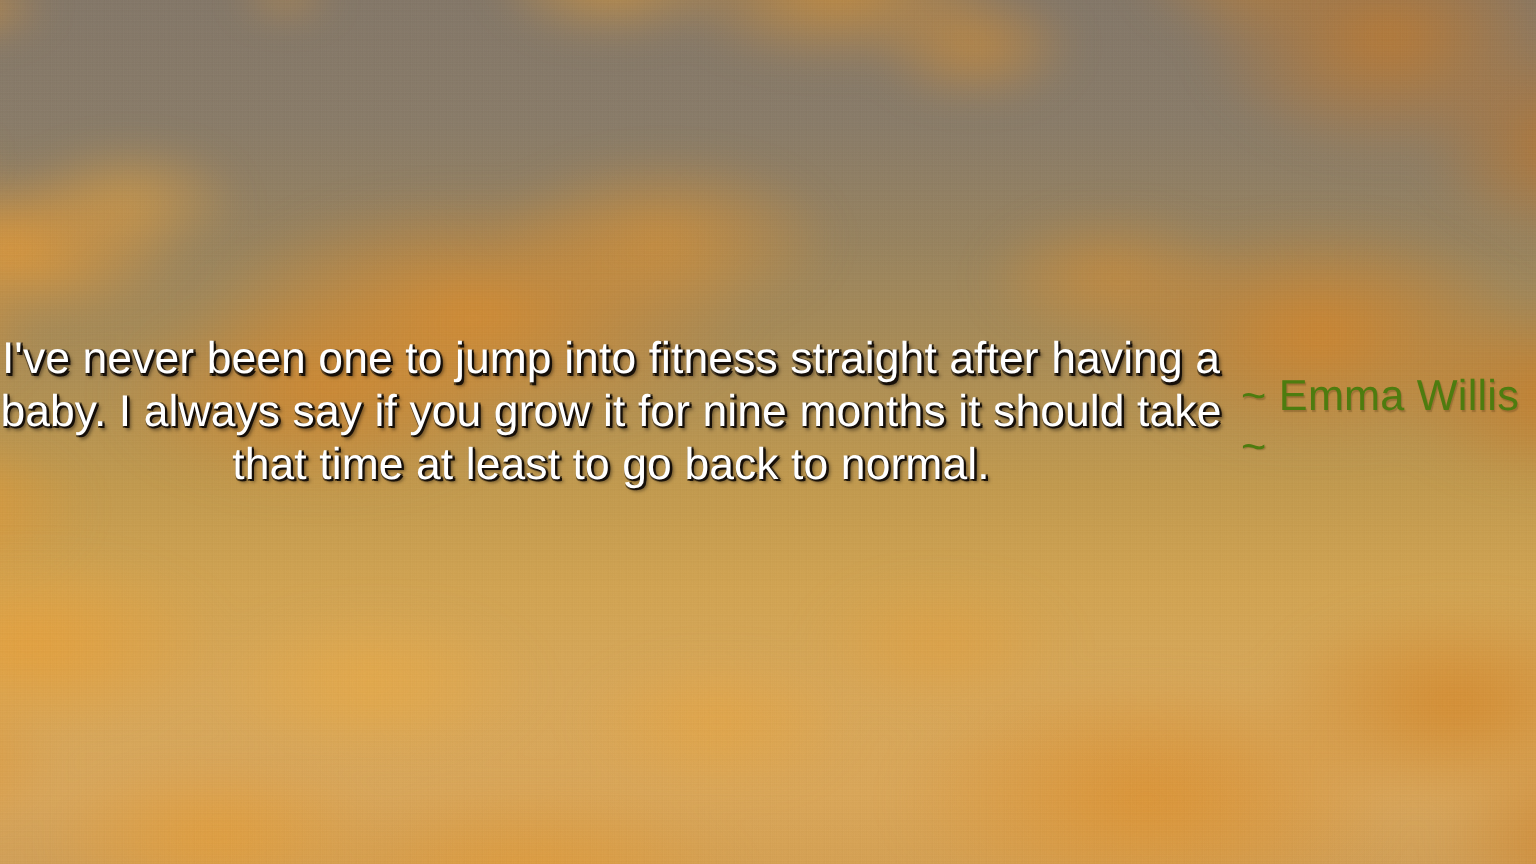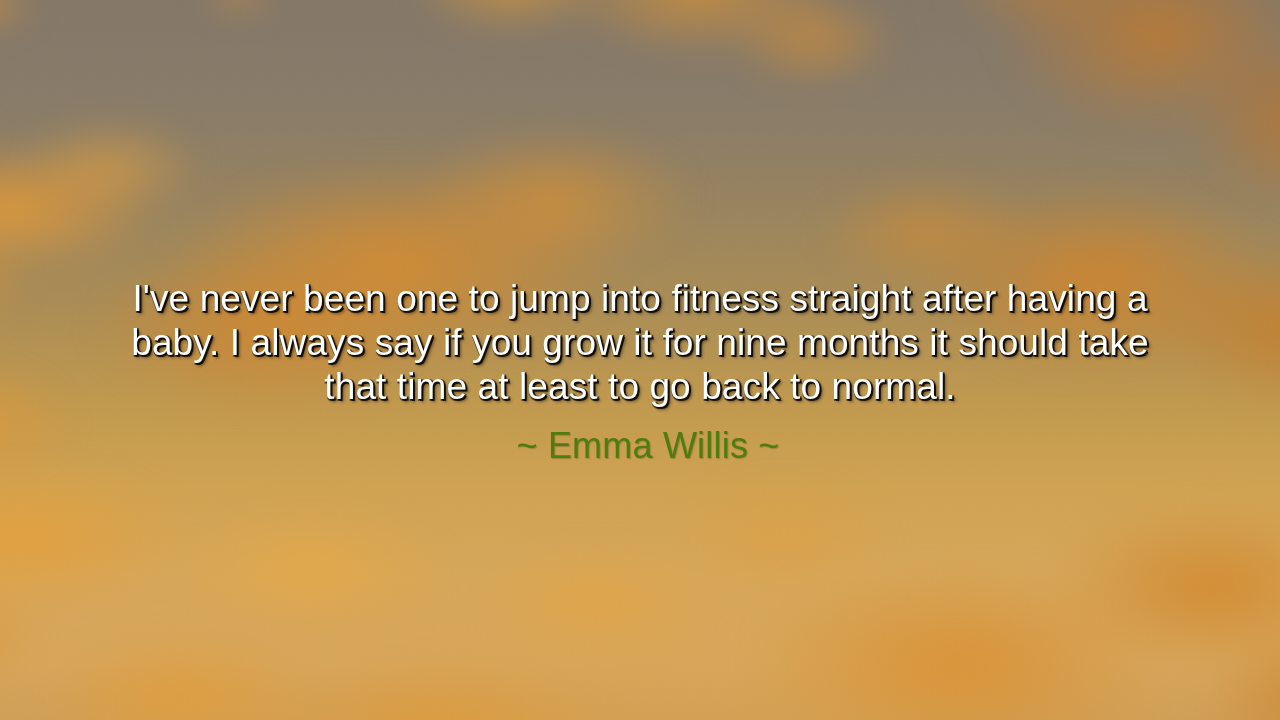--- a/index.html
+++ b/index.html
@@ -116,21 +116,21 @@
       repeating-linear-gradient(0deg, rgba(0,0,0,.10) 0px, rgba(255,255,255,.10) 1px, rgba(0,0,0,.07) 2px, rgba(255,255,255,.06) 3px),
       repeating-linear-gradient(90deg, rgba(0,0,0,.09) 0px, rgba(255,255,255,.09) 1px, rgba(0,0,0,.06) 2px, rgba(255,255,255,.05) 3px);
   }
 
   
   .content {
     position:absolute;
     left:0; right:0;
     top:277px;
     display:flex;
-    flex-direction:column;
+    flex-direction:row;
     align-items:center;
   }
 
   .quote {
     width: 1090px;
     text-align:center;
     color:#ffffff;
     font-size:37px;
     line-height:44px;
     font-weight:400;

